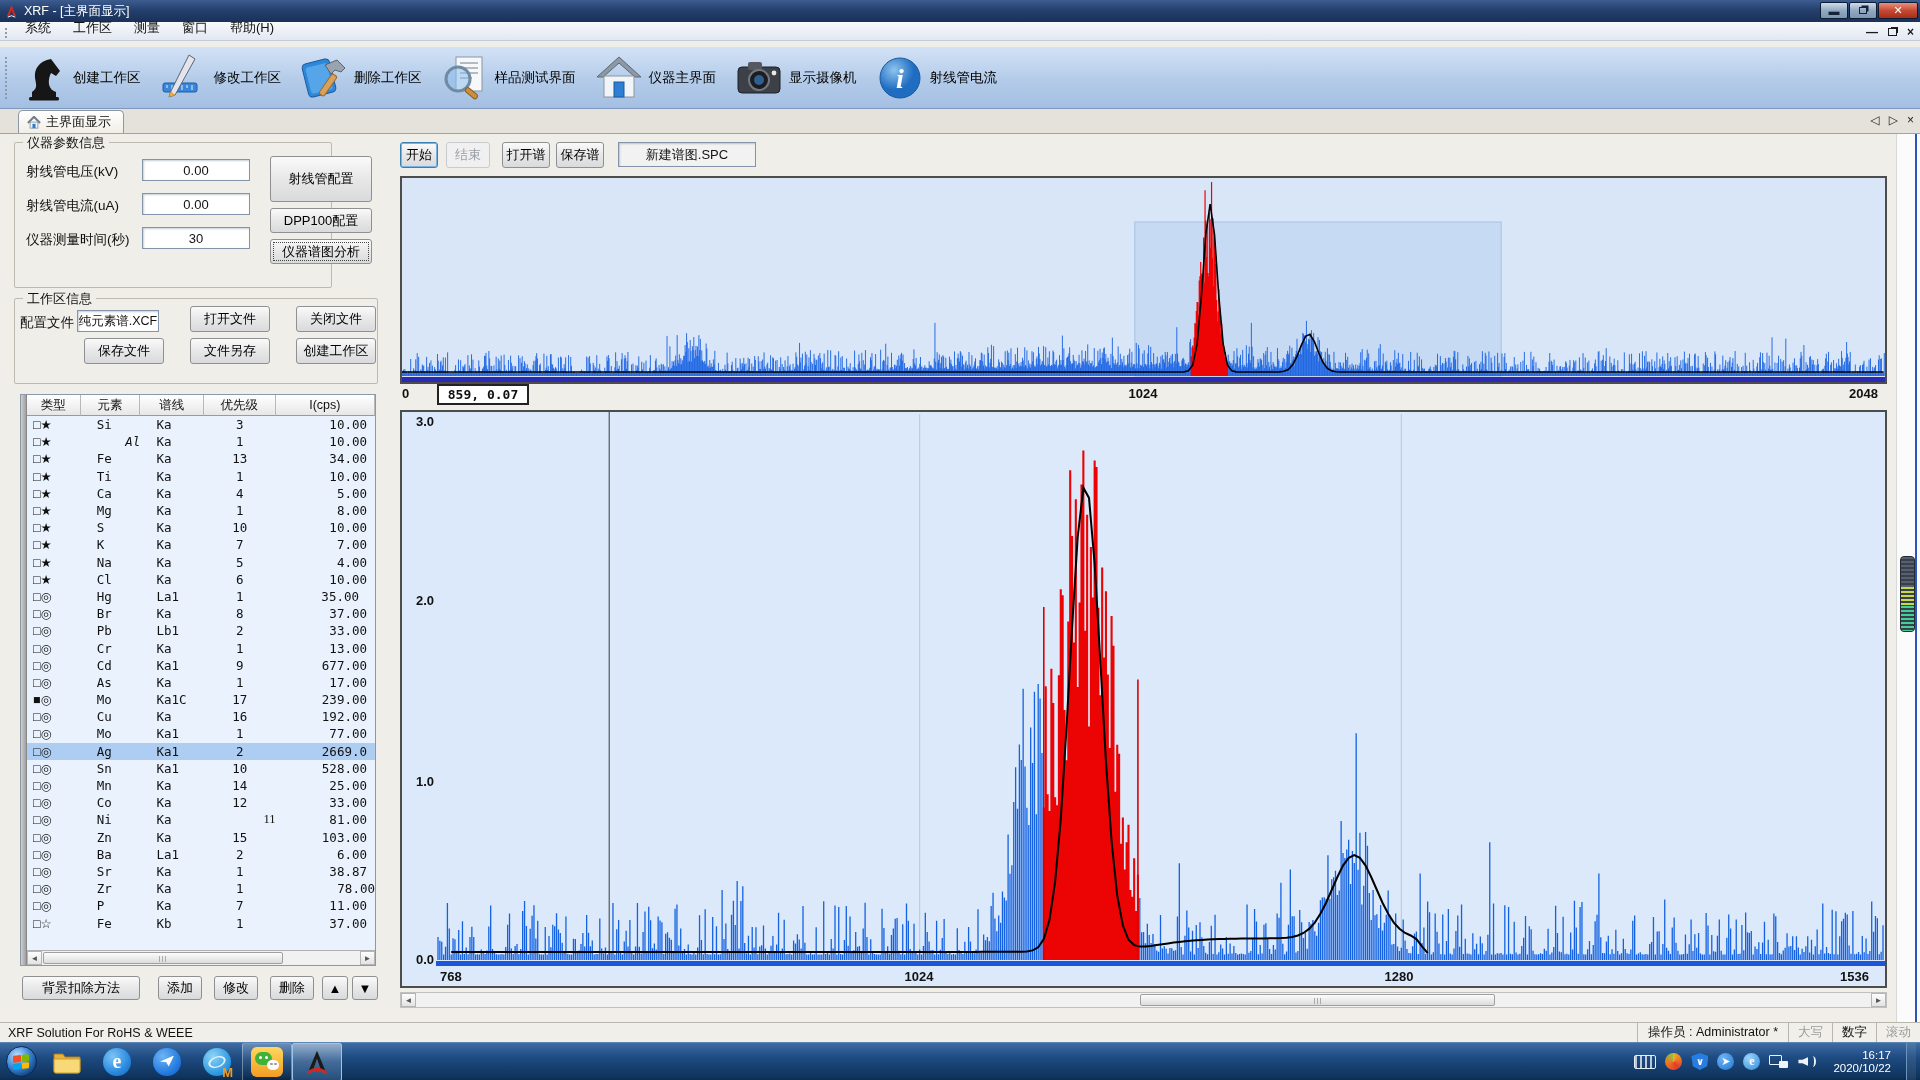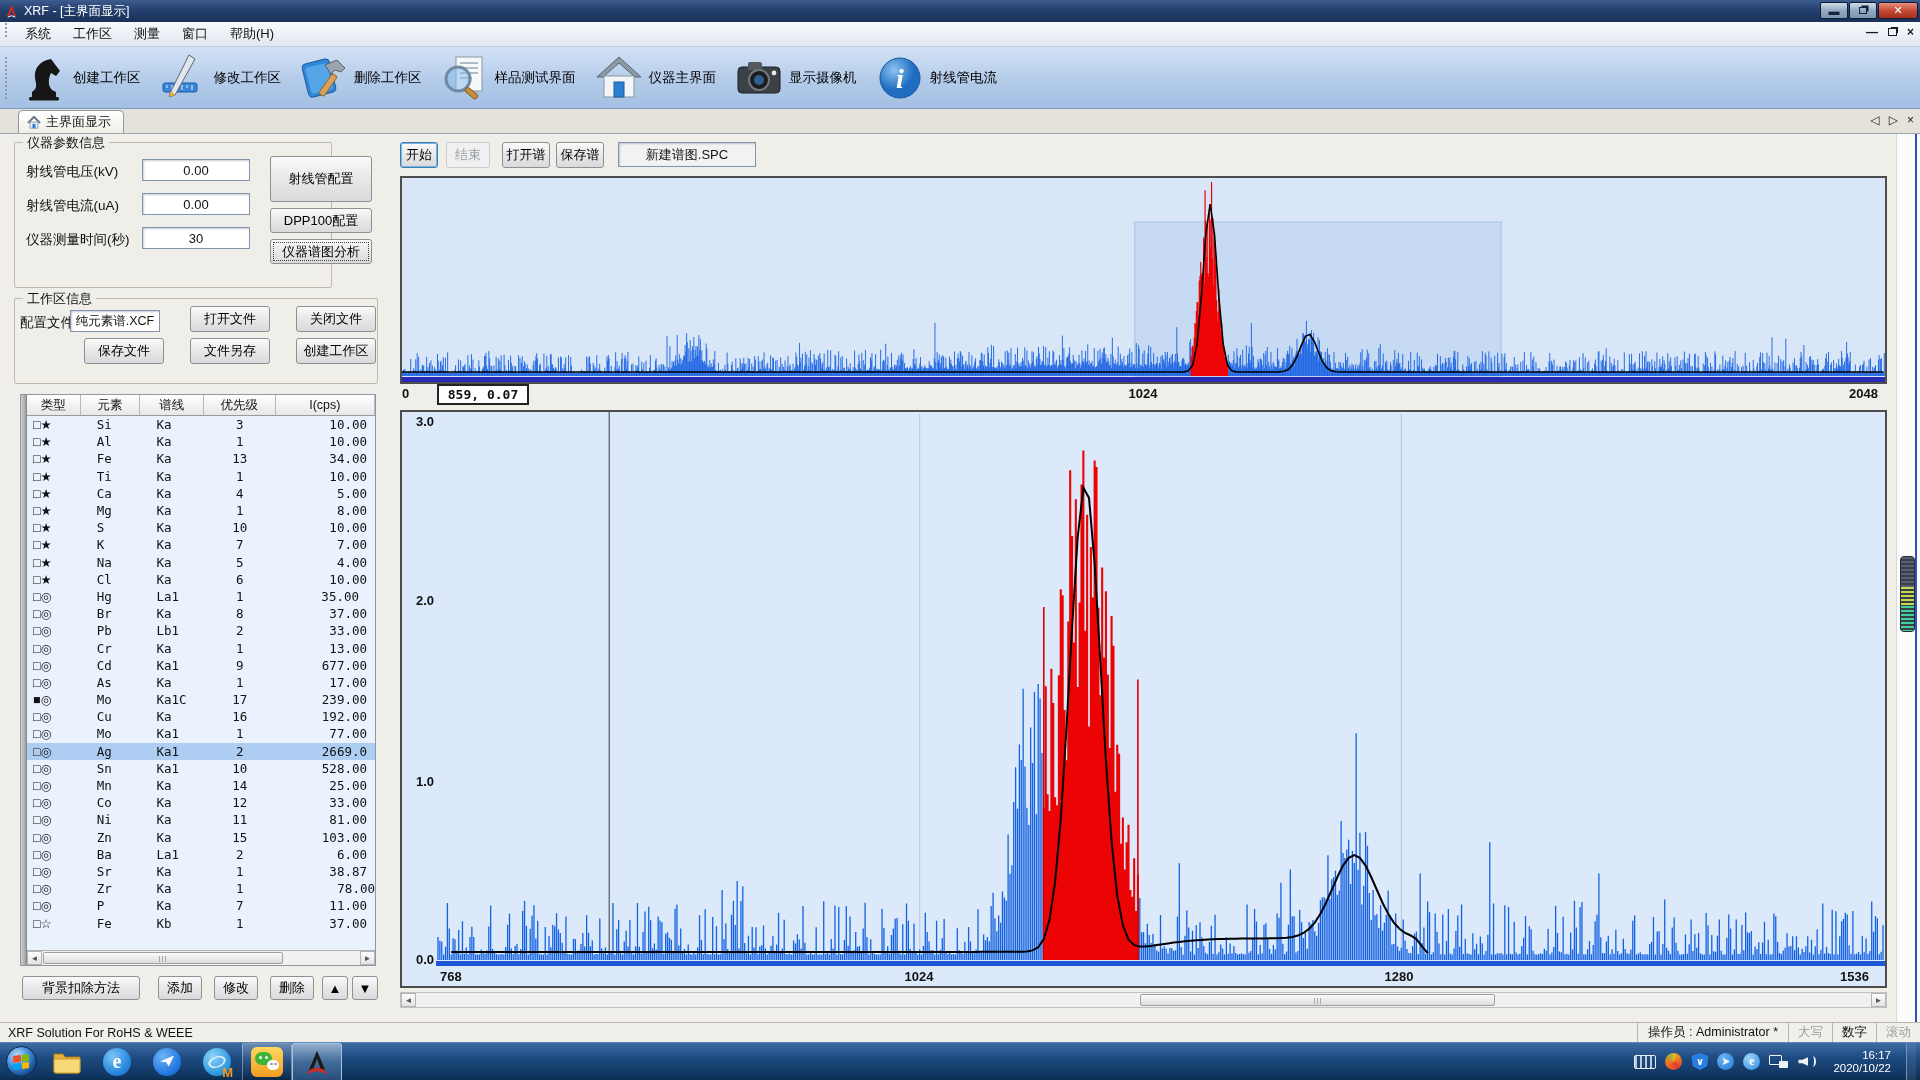--- a/index.html
+++ b/index.html
@@ -14,22 +14,22 @@
     color:#fff;padding-left:4px;}
   #titlebar .ttl{margin-left:5px;font-size:12.5px;}
   .winbtns{position:absolute;right:2px;top:2px;display:flex;gap:1px;}
   .wbtn{width:28px;height:17px;border:1px solid #0c1c33;border-radius:2px;
     background:linear-gradient(#cfdcEA,#93a9c1 50%,#7d96b2);display:flex;align-items:center;justify-content:center;
     font-size:11px;color:#15233a;font-weight:bold;}
   .wbtn.close{width:40px;background:linear-gradient(#e8927e,#c64a33 50%,#a42f1c);color:#fff;}
   .wbtn .restore-glyph{width:8px;height:7px;border:1px solid #15233a;box-shadow:2px -2px 0 -0.5px #15233a;}
 
   
-  #menubar{position:absolute;left:0;top:22px;width:1920px;height:25px;
-    background:linear-gradient(#f7f9fc,#e2e8f1);border-bottom:1px solid #c3cbd6;display:flex;align-items:flex-start;}
+  #menubar{position:absolute;left:0;top:22px;width:1920px;height:19px;
+    background:linear-gradient(#f7f9fc,#e2e8f1);border-bottom:1px solid #c3cbd6;display:flex;align-items:flex-end;}
   .grip{width:4px;height:70%;margin:0 6px 0 4px;
     background-image:radial-gradient(circle,#8d9bb0 1px,transparent 1.2px);background-size:4px 4px;}
   .menu-item{padding:3px 11px;font-size:13px;}
   .mdi-ctrls{position:absolute;right:6px;top:3px;display:flex;gap:10px;color:#1a1a1a;font-weight:bold;font-size:12px;align-items:center;}
   .mdi-restore{width:9px;height:8px;border:1.5px solid #1a1a1a;box-shadow:2px -2px 0 -1px #1a1a1a;}
 
   
   #toolbar{position:absolute;left:0;top:47px;width:1920px;height:62px;
     background:linear-gradient(#d3e2f6,#b3cbe9 55%,#a3bfe2);border-bottom:1px solid #7e99bd;
     display:flex;align-items:center;}
@@ -278,21 +278,21 @@
     <span class="fld-label" style="left:26px;top:97px;">仪器测量时间(秒)</span>
     <div class="tbox" style="left:142px;top:93px;width:108px;height:22px;">30</div>
     <div class="btn" style="left:270px;top:22px;width:102px;height:46px;">射线管配置</div>
     <div class="btn" style="left:270px;top:74px;width:102px;height:25px;">DPP100配置</div>
     <div class="btn dotted" style="left:270px;top:105px;width:102px;height:25px;">仪器谱图分析</div>
 
     <div class="group" style="left:14px;top:164px;width:364px;height:86px;">
       <span class="gtitle">工作区信息</span>
     </div>
     <span class="fld-label" style="left:20px;top:180px;">配置文件</span>
-    <div class="tbox" style="left:70px;top:176px;width:90px;height:22px;font-size:12.5px;">纯元素谱.XCF</div>
+    <div class="tbox" style="left:77px;top:176px;width:82px;height:22px;font-size:12.5px;">纯元素谱.XCF</div>
     <div class="btn" style="left:190px;top:172px;width:80px;height:26px;">打开文件</div>
     <div class="btn" style="left:296px;top:172px;width:80px;height:26px;">关闭文件</div>
     <div class="btn" style="left:84px;top:204px;width:80px;height:26px;">保存文件</div>
     <div class="btn" style="left:190px;top:204px;width:80px;height:26px;">文件另存</div>
     <div class="btn" style="left:296px;top:204px;width:80px;height:26px;">创建工作区</div>
 
     <div id="etable">
       <div class="leftstrip"></div>
       <div class="tblmain">
         <div class="thead" id="thead">
@@ -305,21 +305,21 @@
         <div id="tbody">
             <div class="trow">
               <div class="td cjk" style="width: 54px; text-align: left; padding-left: 6px;">□★</div>
               <div class="td" style="width: 60px; text-align: left; padding-left: 16px;">Si</div>
               <div class="td" style="width: 64px; text-align: left; padding-left: 16px;">Ka</div>
               <div class="td" style="width: 72px; text-align: center;">3</div>
               <div class="td" style="width: 100px; text-align: right; padding-right: 8px;">10.00</div>
             </div>
             <div class="trow">
               <div class="td cjk" style="width: 54px; text-align: left; padding-left: 6px;">□★</div>
-              <div class="td" style="width: 60px; text-align: left; padding-left: 16px;">Al</div>
+              <div class="td" style="width: 60px; text-align: right; padding-left: 16px; font-style: italic;">Al</div>
               <div class="td" style="width: 64px; text-align: left; padding-left: 16px;">Ka</div>
               <div class="td" style="width: 72px; text-align: center;">1</div>
               <div class="td" style="width: 100px; text-align: right; padding-right: 8px;">10.00</div>
             </div>
             <div class="trow">
               <div class="td cjk" style="width: 54px; text-align: left; padding-left: 6px;">□★</div>
               <div class="td" style="width: 60px; text-align: left; padding-left: 16px;">Fe</div>
               <div class="td" style="width: 64px; text-align: left; padding-left: 16px;">Ka</div>
               <div class="td" style="width: 72px; text-align: center;">13</div>
               <div class="td" style="width: 100px; text-align: right; padding-right: 8px;">34.00</div>
@@ -461,21 +461,21 @@
               <div class="td cjk" style="width: 54px; text-align: left; padding-left: 6px;">□◎</div>
               <div class="td" style="width: 60px; text-align: left; padding-left: 16px;">Co</div>
               <div class="td" style="width: 64px; text-align: left; padding-left: 16px;">Ka</div>
               <div class="td" style="width: 72px; text-align: center;">12</div>
               <div class="td" style="width: 100px; text-align: right; padding-right: 8px;">33.00</div>
             </div>
             <div class="trow">
               <div class="td cjk" style="width: 54px; text-align: left; padding-left: 6px;">□◎</div>
               <div class="td" style="width: 60px; text-align: left; padding-left: 16px;">Ni</div>
               <div class="td" style="width: 64px; text-align: left; padding-left: 16px;">Ka</div>
-              <div class="td" style="width: 72px; text-align: center;">11</div>
+              <div class="td" style="width: 72px; text-align: right; font-family: Liberation Serif, serif;">11</div>
               <div class="td" style="width: 100px; text-align: right; padding-right: 8px;">81.00</div>
             </div>
             <div class="trow">
               <div class="td cjk" style="width: 54px; text-align: left; padding-left: 6px;">□◎</div>
               <div class="td" style="width: 60px; text-align: left; padding-left: 16px;">Zn</div>
               <div class="td" style="width: 64px; text-align: left; padding-left: 16px;">Ka</div>
               <div class="td" style="width: 72px; text-align: center;">15</div>
               <div class="td" style="width: 100px; text-align: right; padding-right: 8px;">103.00</div>
             </div>
             <div class="trow">

